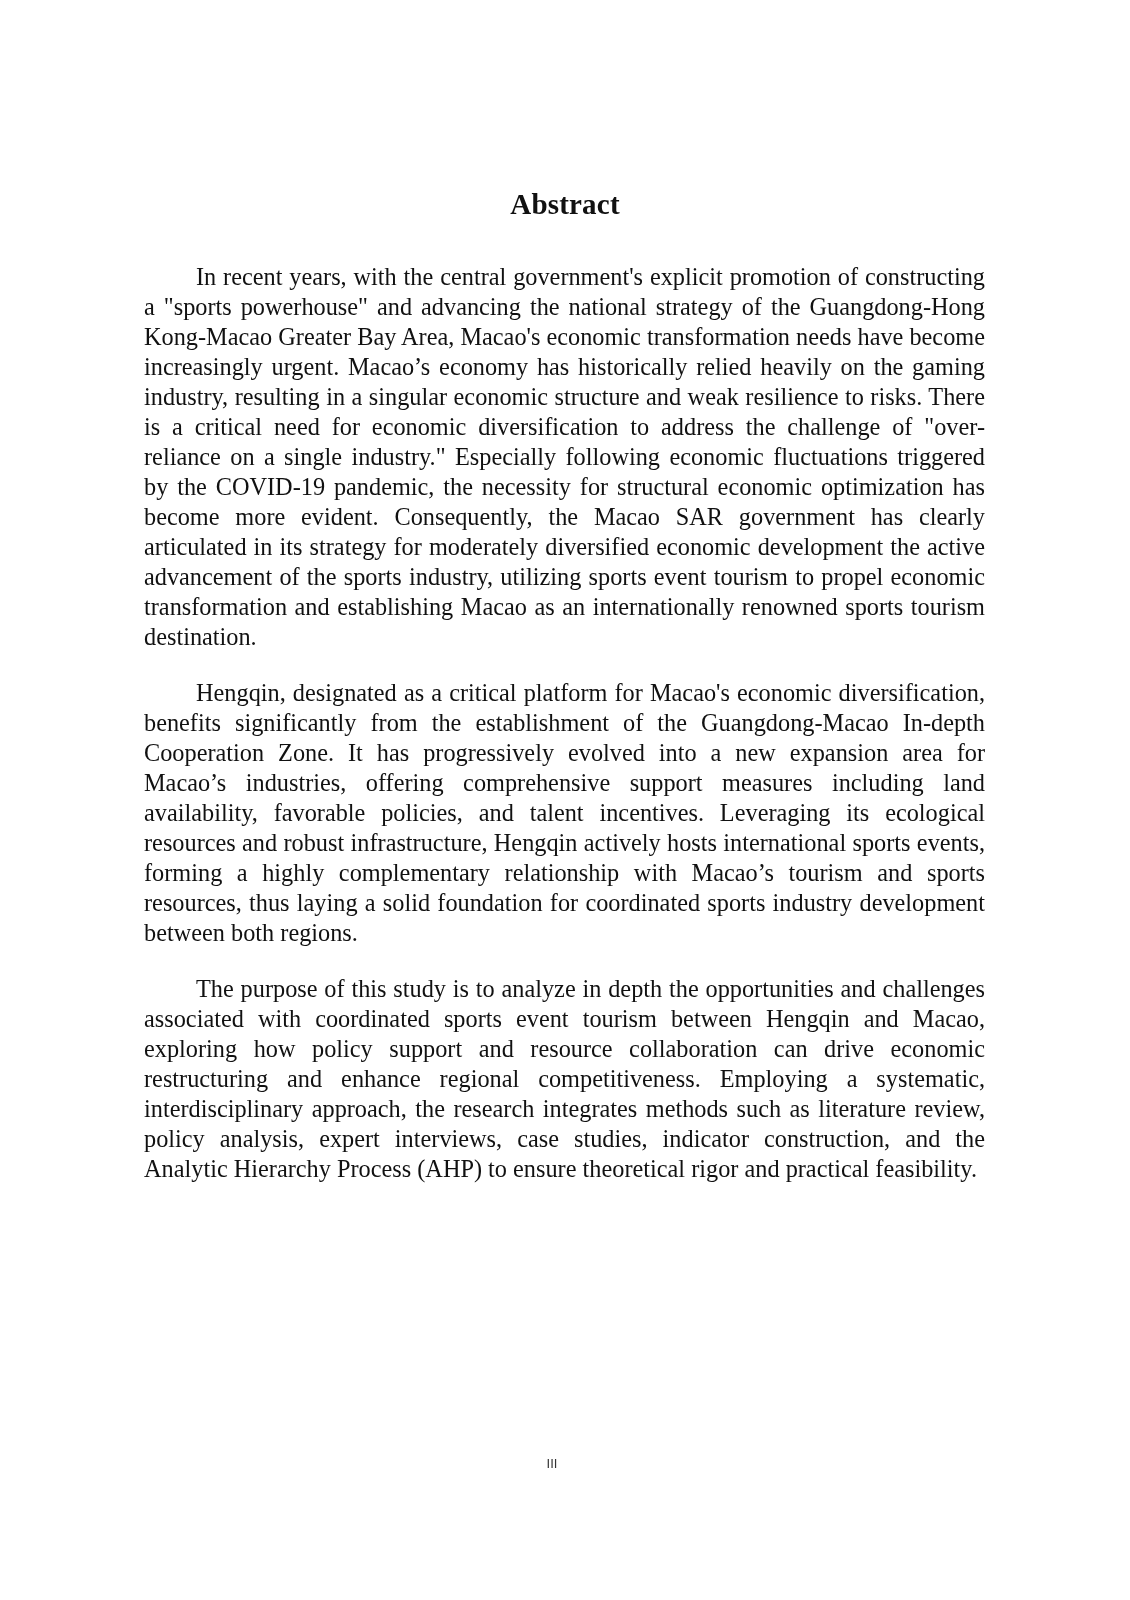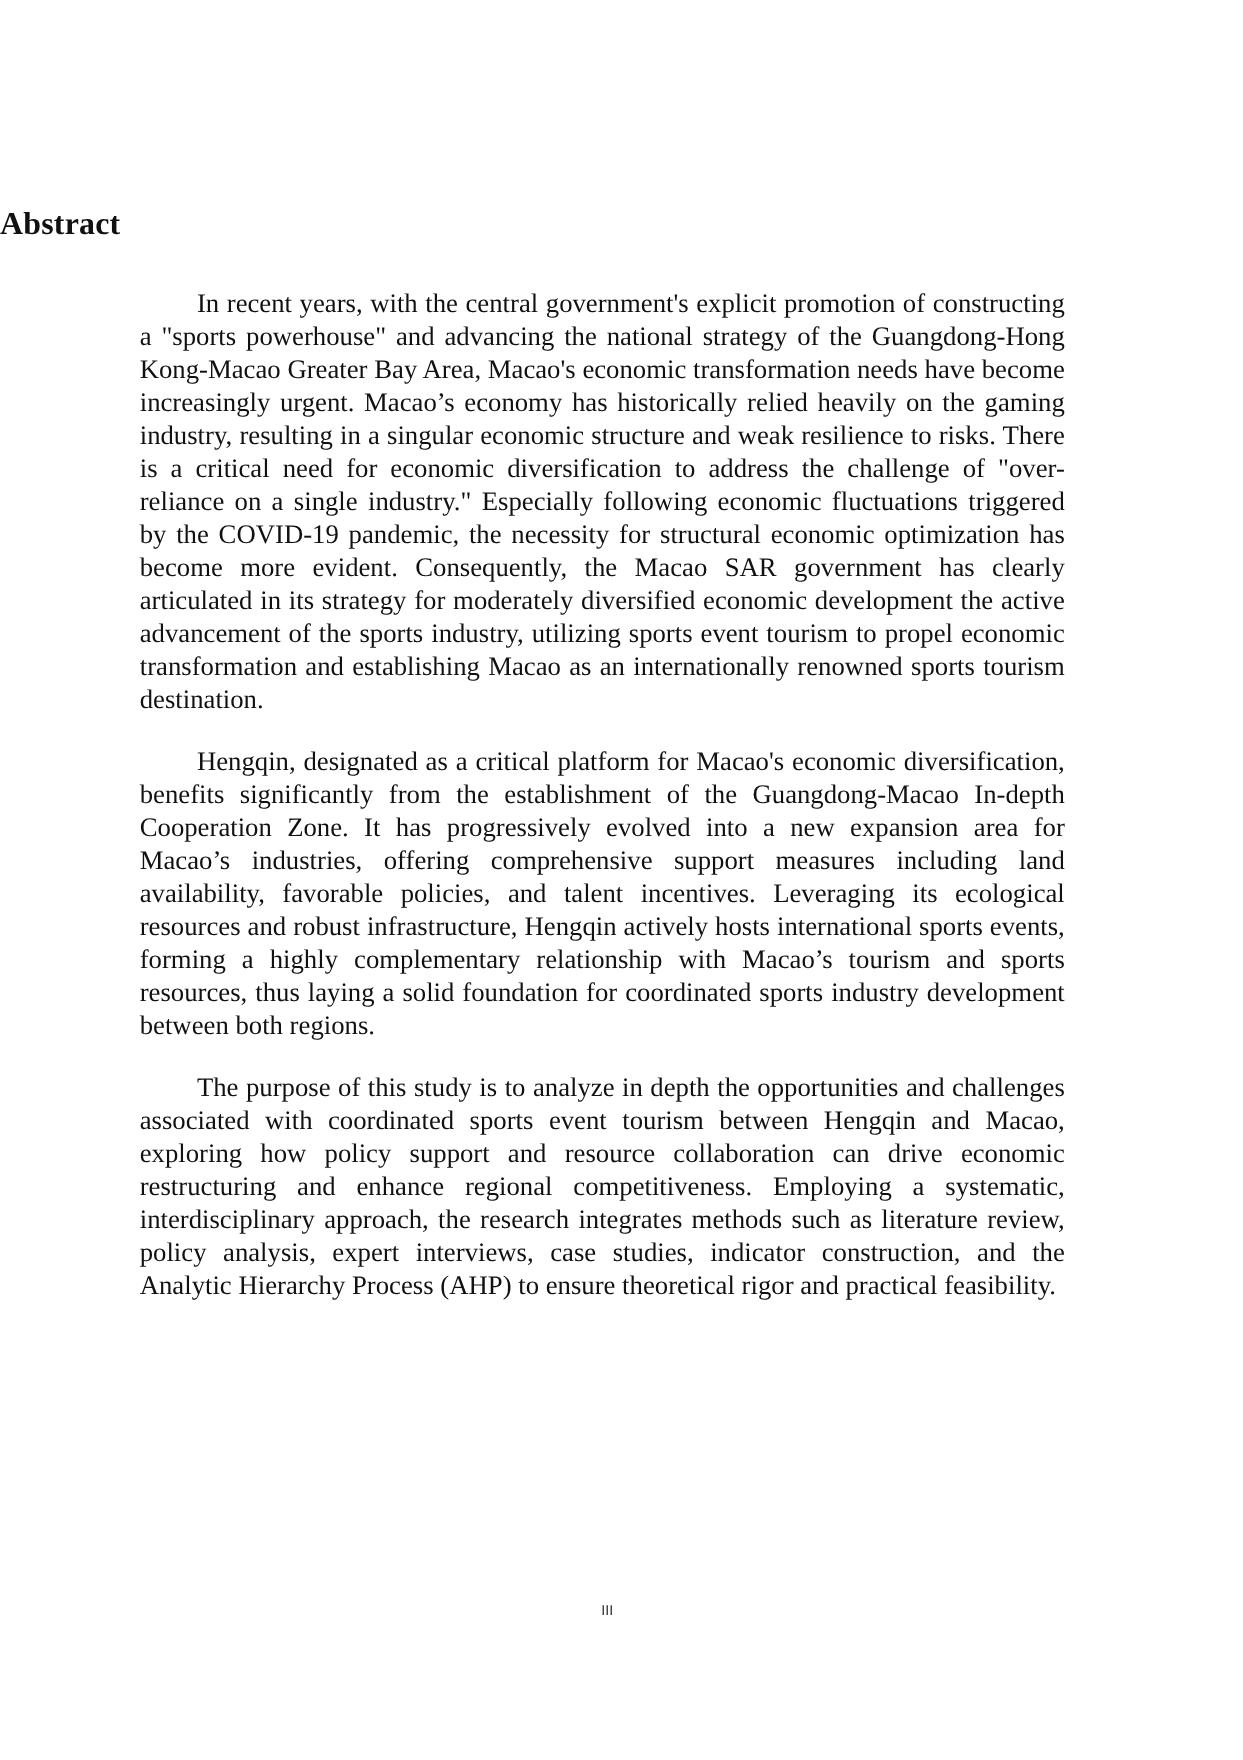--- a/index.html
+++ b/index.html
@@ -4,25 +4,25 @@
 <style>
   html, body { margin: 0; padding: 0; background: #ffffff; }
   body { width: 1130px; height: 1600px; position: relative; overflow: hidden; }
   .page {
     position: absolute; left: 0; top: 0; width: 1130px; height: 1600px;
     background: #ffffff; color: #111111;
     font-family: "Liberation Serif", "DejaVu Serif", serif;
   }
   .title {
     position: absolute; left: 0; width: 1130px; top: 184px;
-    text-align: left; font-weight: bold; font-size: 29px; line-height: 40px;
+    text-align: center; font-weight: bold; font-size: 29px; line-height: 40px;
     letter-spacing: 0.2px;
   }
   .body {
-    position: absolute; left: 127px; width: 841px; top: 262px;
+    position: absolute; left: 144px; width: 841px; top: 262px;
   }
   .para {
     margin: 0 0 26px 0;
     font-size: 24.3px; line-height: 30px;
     text-align: justify; text-indent: 52px;
     hyphens: none;
   }
   .pageno {
     position: absolute; left: 0; width: 1104px; top: 1456px;
     text-align: center; font-family: "Liberation Sans", "DejaVu Sans", sans-serif;

